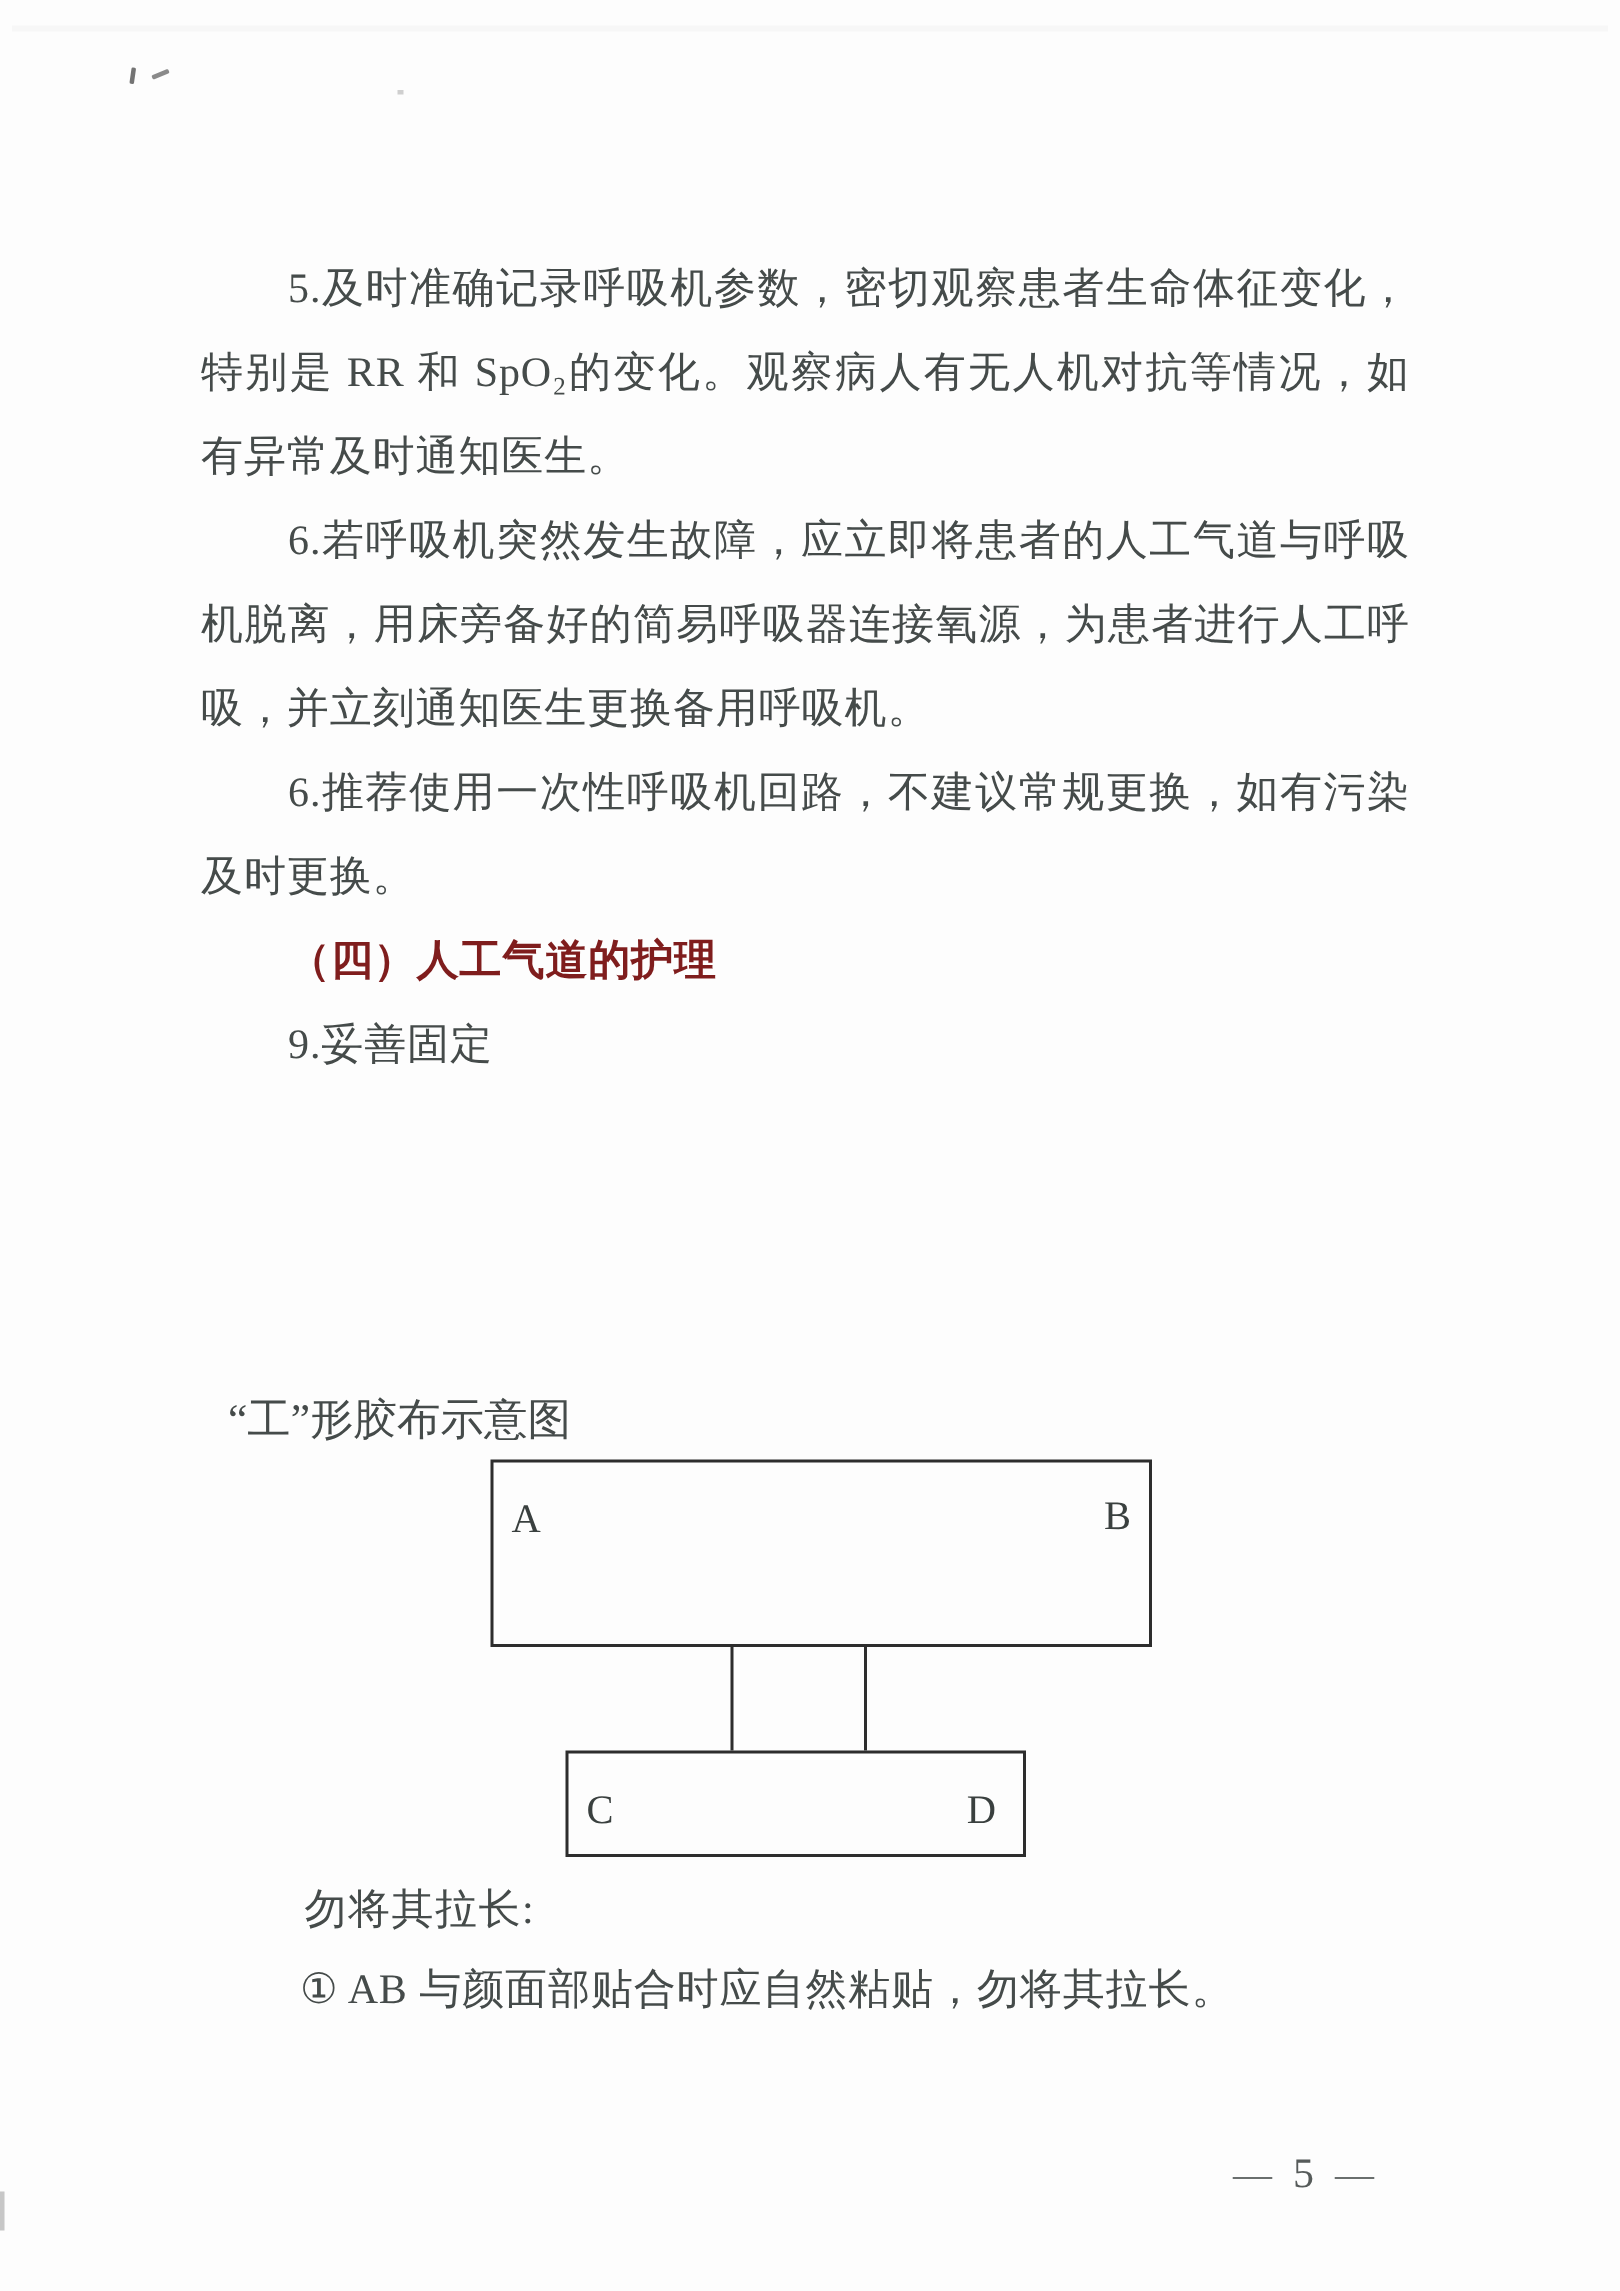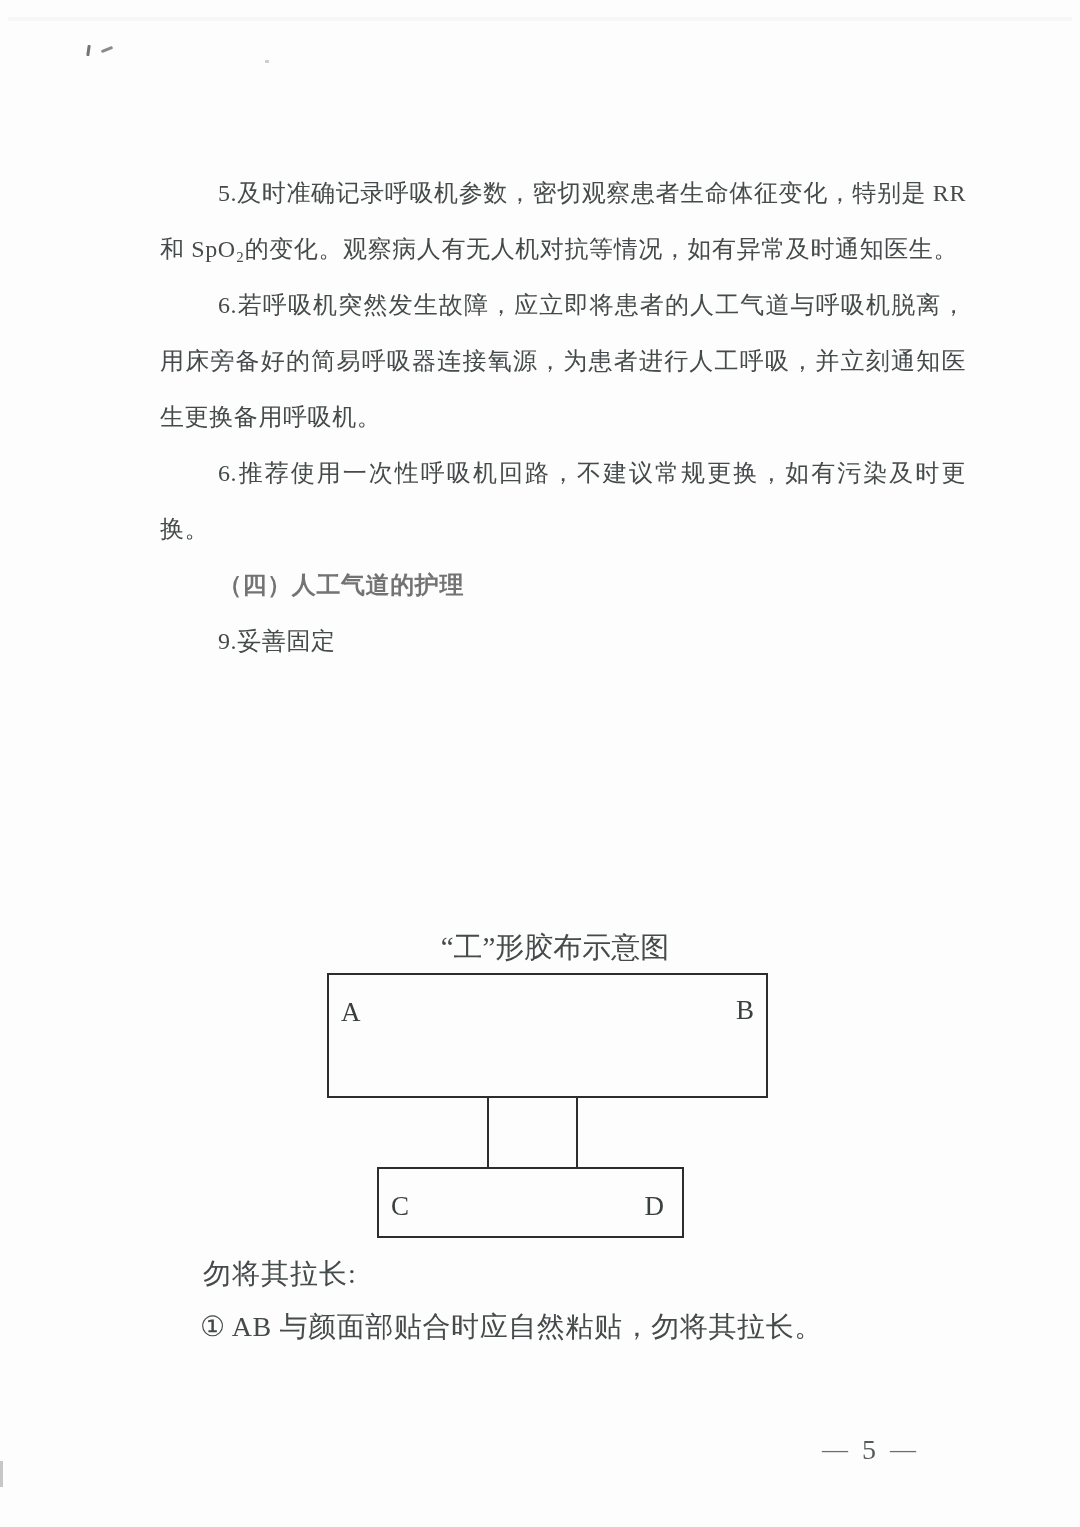--- a/index.html
+++ b/index.html
@@ -11,30 +11,30 @@
   }
   .scanline { position:absolute; left:8px; top:17px; width:1064px; height:4px; background:#f7f7f7; }
   .pen-mark1 { position:absolute; left:87px; top:45px; width:3px; height:11px;
     background:#5c5c5c; transform:rotate(8deg); border-radius:1px; opacity:.85; }
   .pen-mark2 { position:absolute; left:101px; top:48px; width:12px; height:3px;
     background:#6d6d6d; transform:rotate(-22deg); border-radius:1px; opacity:.8; }
   .speck { position:absolute; left:265px; top:60px; width:4px; height:3px; background:#cfcfcf; }
   .edge-mark { position:absolute; left:0; top:1461px; width:3px; height:26px; background:#9a9a9a; opacity:.55; }
 
   .bodytext {
-    position:absolute; left:160px; top:165px; width:806px;
-    font-size:24px; line-height:56px; letter-spacing:.6px;
+    position:absolute; left:134px; top:165px; width:806px;
+    font-size:28px; line-height:56px; letter-spacing:.6px;
     text-align:justify; color:#454b4a;font-family:Liberation Serif, serif;
   }
   .para { text-indent:58px; }
-  .heading { text-indent:58px; font-weight:bold; color:#737373; }
+  .heading { text-indent:58px; font-weight:bold; color:#7f1d1d; }
 
   .fig-title {
     position:absolute; left:152px; top:928px; width:806px;
-    text-align:center; font-size:29px; line-height:38px; color:#454b4a;
+    text-align:left; font-size:29px; line-height:38px; color:#454b4a;
   }
 
   .rect-top {
     position:absolute; left:327px; top:973px; width:441px; height:125px;
     border:2px solid #2d2d2d; background:#fdfdfd;
   }
   .stem {
     position:absolute; left:487px; top:1097px; width:91px; height:72px;
     border-left:2px solid #2d2d2d; border-right:2px solid #2d2d2d;
   }

